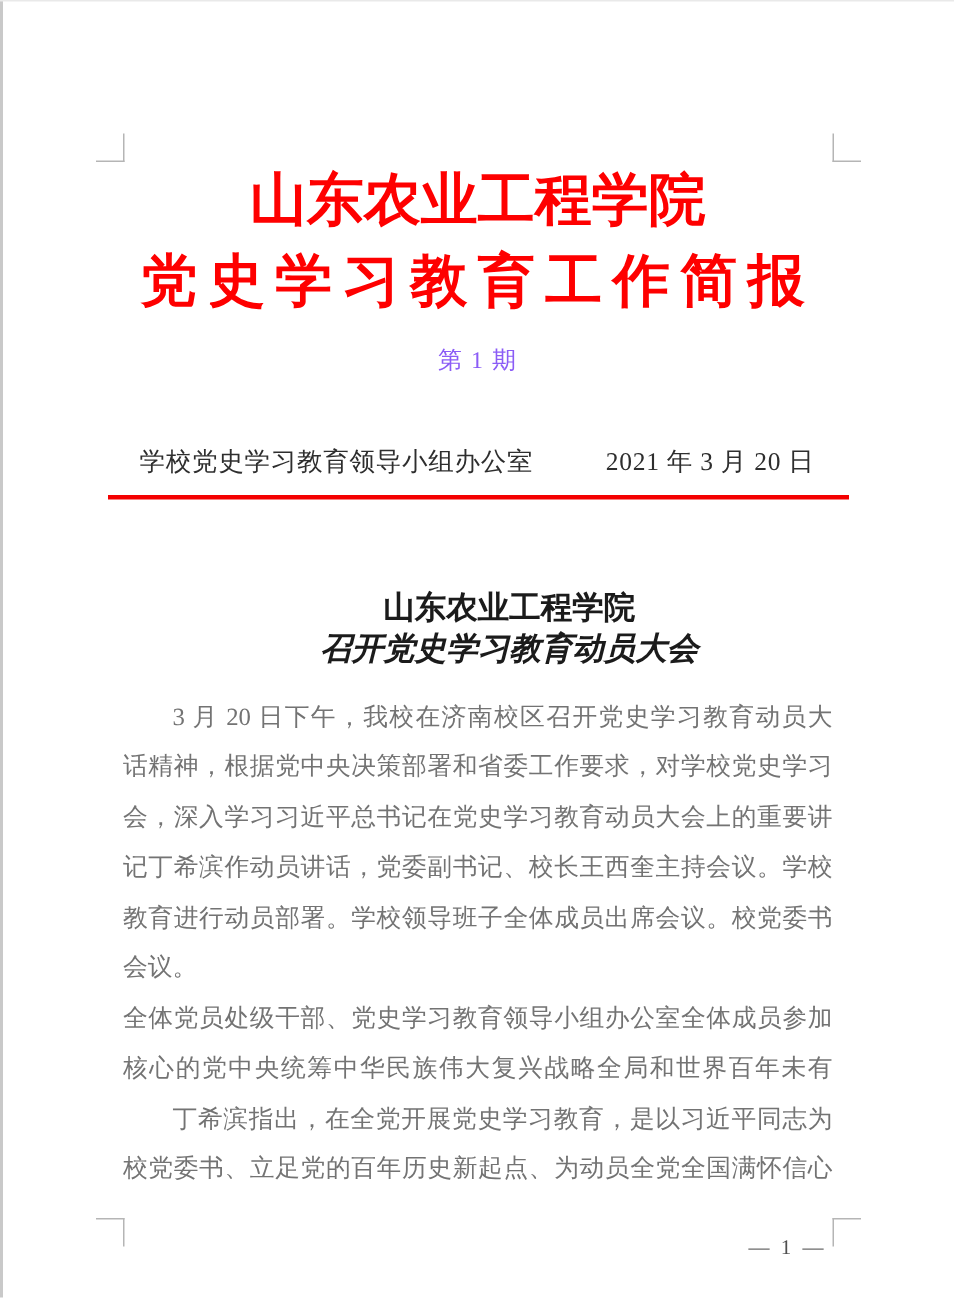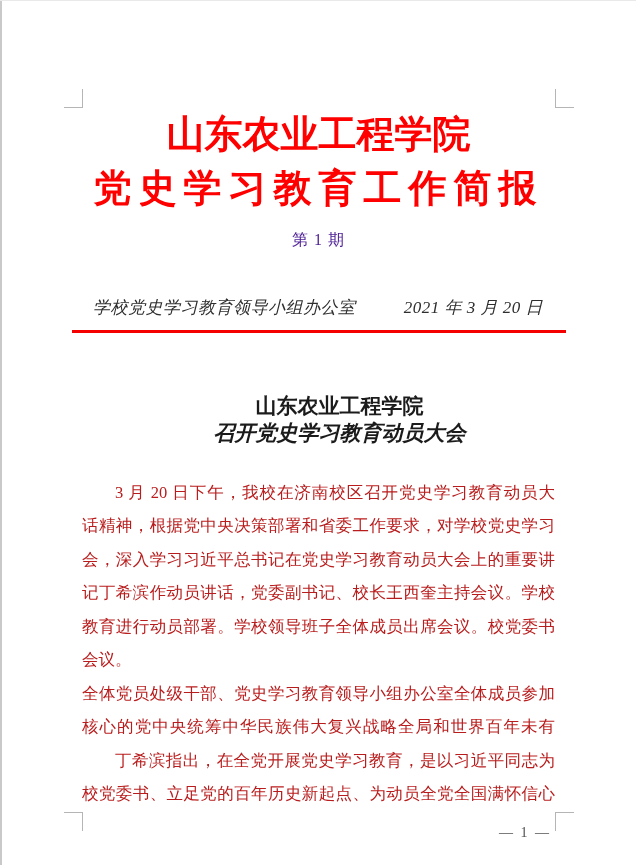--- a/index.html
+++ b/index.html
@@ -31,30 +31,29 @@
     white-space: nowrap;
     line-height: 44px;
   }
   .masthead-title.line1 { top: 112px; }
   .masthead-title.line2 { top: 166px; letter-spacing: 7px; margin-right: -7px; }
 
   .issue {
     position: absolute; left: 82px; width: 473px; top: 230px;
     text-align: center;
     font-size: 16px;
-    color: #4c1d95;
+    color: #8b5cf6;
     letter-spacing: 1px;
   }
 
   .office-row {
     position: absolute; left: 93px; top: 296px; width: 450px;
     display: flex; justify-content: space-between; align-items: baseline;
     font-size: 17px;
     color: #2e2e2e;
-    font-style: italic;
   }
   .office-row .office { letter-spacing: 0.5px; }
   .office-row .date   { letter-spacing: 0.5px; }
 
   .red-rule {
     position: absolute; left: 72px; top: 330px;
     width: 494px; height: 3px;
     background: #f40000;
   }
 
@@ -65,24 +64,24 @@
     font-weight: bold;
     font-size: 21px;
     color: #1b1b1b;
     white-space: nowrap;
     line-height: 27px;
   }
   .article-heading.hline1 { top: 392px; }
   .article-heading.hline2 { top: 419px; font-style: italic; }
 
   .bodytext {
-    position: absolute; left: 82px; top: 476px; width: 473px;
+    position: absolute; left: 82px; top: 461px; width: 473px;
     font-size: 16.5px;
     line-height: 33.45px;
-    color: #b91c1c;
+    color: #737373;
     letter-spacing: 0;
   }
   .bodytext .line {
     text-align: justify;
     text-align-last: justify;
     text-justify: inter-character;
     height: 33.45px;
     overflow: hidden;
   }
   .bodytext .line.indent { text-indent: 2em; }

